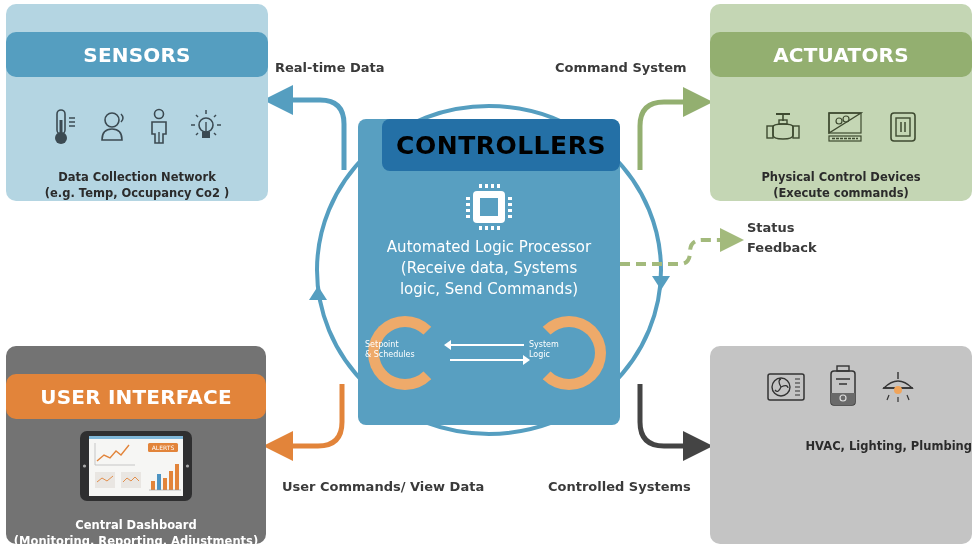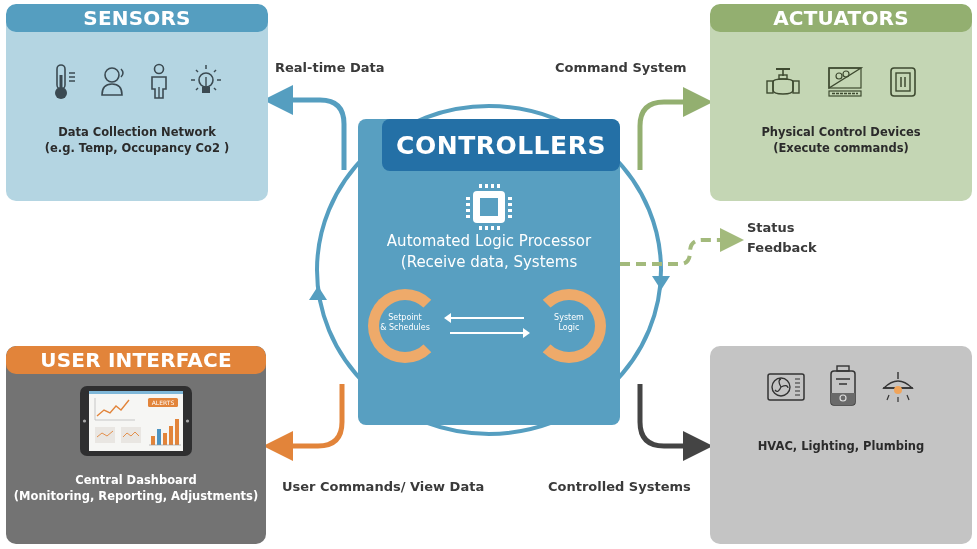--- a/index.html
+++ b/index.html
@@ -1,49 +1,49 @@
 <!DOCTYPE html>
 <html><head>
 <meta charset="utf-8">
 <style>
   * { box-sizing: border-box; margin: 0; padding: 0; }
   html, body { width: 977px; height: 549px; background: #ffffff; overflow: hidden; }
   body { position: relative; font-family: "DejaVu Sans", "Liberation Sans", sans-serif; }
 
   .card { position: absolute; border-radius: 10px; overflow: hidden; }
-  .card .head { height: 28px; border-radius: 10px; display: flex; align-items: center; justify-content: center;
-    color: #fff; font-weight: bold; font-size: 20px; letter-spacing: 0.2px; position: relative; z-index: 1; }
+  .card .head { height: 45px; border-radius: 10px; display: flex; align-items: center; justify-content: center;
+    color: #fff; font-weight: bold; font-size: 20px; letter-spacing: 0.2px; position: relative; z-index: 1; margin-top: 28px; }
   .card .icons { display: flex; justify-content: center; gap: 18px; margin-top: 30px; height: 40px; align-items: center; }
   .card .icons svg { display: block; }
   .card .desc { text-align: center; font-weight: bold; font-size: 11.5px; color: #2b2b2b; line-height: 16px; margin-top: 22px; }
 
   #sensors { left: 6px; top: 4px; width: 262px; height: 197px; background: #b4d5e2; }
   #sensors .head { background: #559ec0; }
   #actuators { left: 710px; top: 4px; width: 262px; height: 197px; background: #c4d6b4; }
   #actuators .head { background: #93af70; }
   #ui { left: 6px; top: 346px; width: 260px; height: 198px; background: #737373; }
   #ui .head { background: #e2843a; }
   #ui .desc { color: #ffffff; margin-top: 14px; }
   #equip { left: 710px; top: 346px; width: 262px; height: 198px; background: #c4c4c4; }
   #equip .head { background: #7e8080; font-size: 19px; }
 
   .flowlabel { position: absolute; font-weight: bold; font-size: 13px; color: #3a3a3a; white-space: nowrap; }
 
   #overlay { position: absolute; left: 0; top: 0; }
 
   #ctrl { position: absolute; left: 358px; top: 119px; width: 262px; height: 306px; background: #589fc1; border-radius: 8px; overflow: hidden; }
   #ctrl .head { height: 52px; background: #2470a6; border-radius: 8px; display: flex; align-items: center; justify-content: center;
-    color: #ffffff; font-weight: bold; font-size: 25px; letter-spacing: 0.5px; margin-left: 24px; }
+    color: #000000; font-weight: bold; font-size: 25px; letter-spacing: 0.5px; margin-left: 24px; }
   #ctrl .chip { display: flex; justify-content: center; margin-top: 12px; }
-  #ctrl .ptext { text-align: center; color: #ffffff; font-size: 15px; line-height: 21px; }
+  #ctrl .ptext { text-align: center; color: #ffffff; font-size: 15px; line-height: 21px; margin-top: 6px; }
   #ctrl .loop { position: relative; height: 90px; margin-top: 14px; }
   .ring { position: absolute; width: 74px; height: 74px; border-radius: 50%; border: 11px solid #eeaa6a; }
   .ring.left { left: 10px; top: 2px; border-right-color: transparent; transform: rotate(0deg); }
   .ring.right { right: 14px; top: 2px; border-left-color: transparent; }
-  .ring-label { position: absolute; color: #fff; font-size: 8px; line-height: 10px; text-align: center; width: 80px; }
+  .ring-label { position: absolute; color: #fff; font-size: 8px; line-height: 10px; width: 80px; }
   .loop-arrow { position: absolute; left: 92px; height: 2px; width: 74px; background: #fff; }
   .loop-arrow::after { content: ""; position: absolute; top: -4px; border-top: 5px solid transparent; border-bottom: 5px solid transparent; }
   .loop-arrow.to-left::after { left: -6px; border-right: 7px solid #fff; }
   .loop-arrow.to-right::after { right: -6px; border-left: 7px solid #fff; }
 </style>
 </head>
 <body>
 
 <svg id="overlay" width="977" height="549" viewBox="0 0 977 549">
   <defs>
@@ -207,21 +207,21 @@
     <svg width="36" height="34" viewBox="0 0 36 34">
       <line x1="18" y1="2" x2="18" y2="9" stroke="#333" stroke-width="1.4"></line>
       <path d="M4,18 Q18,4 32,18 Z" fill="none" stroke="#333" stroke-width="1.5"></path>
       <line x1="3" y1="18" x2="33" y2="18" stroke="#333" stroke-width="1.5"></line>
       <circle cx="18" cy="20" r="4" fill="#f0a45a"></circle>
       <line x1="9" y1="25" x2="7" y2="30" stroke="#333" stroke-width="1.2"></line>
       <line x1="18" y1="27" x2="18" y2="32" stroke="#333" stroke-width="1.2"></line>
       <line x1="27" y1="25" x2="29" y2="30" stroke="#333" stroke-width="1.2"></line>
     </svg>
   </div>
-  <div class="desc" style="margin-top:28px;">
+  <div class="desc" style="margin-top:28px;text-align:right;">
     <div>HVAC, Lighting, Plumbing</div>
   </div>
 </div>
 
 <div id="ctrl">
   <div class="head">CONTROLLERS</div>
   <div class="chip">
     <svg width="50" height="48" viewBox="0 0 50 48">
       <rect x="9" y="8" width="32" height="32" rx="4" fill="#fff"></rect>
       <rect x="16" y="15" width="18" height="18" fill="#589fc1"></rect>
@@ -241,20 +241,21 @@
         <rect x="44" y="14" width="4" height="3"></rect>
           <rect x="44" y="20" width="4" height="3"></rect>
           <rect x="44" y="26" width="4" height="3"></rect>
           <rect x="44" y="32" width="4" height="3"></rect>
       </g>
     </svg>
   </div>
   <div class="ptext">
     <div>Automated Logic Processor</div>
     <div>(Receive data, Systems</div>
+    <div>logic, Send Commands)</div>
   </div>
   <div class="loop">
     <div class="ring left"></div>
     <div class="ring-label" style="left:7px;top:26px;">
       <div>Setpoint</div>
       <div>&amp; Schedules</div>
     </div>
     <div class="ring right"></div>
     <div class="ring-label" style="right:11px;top:26px;">
       <div>System</div>

